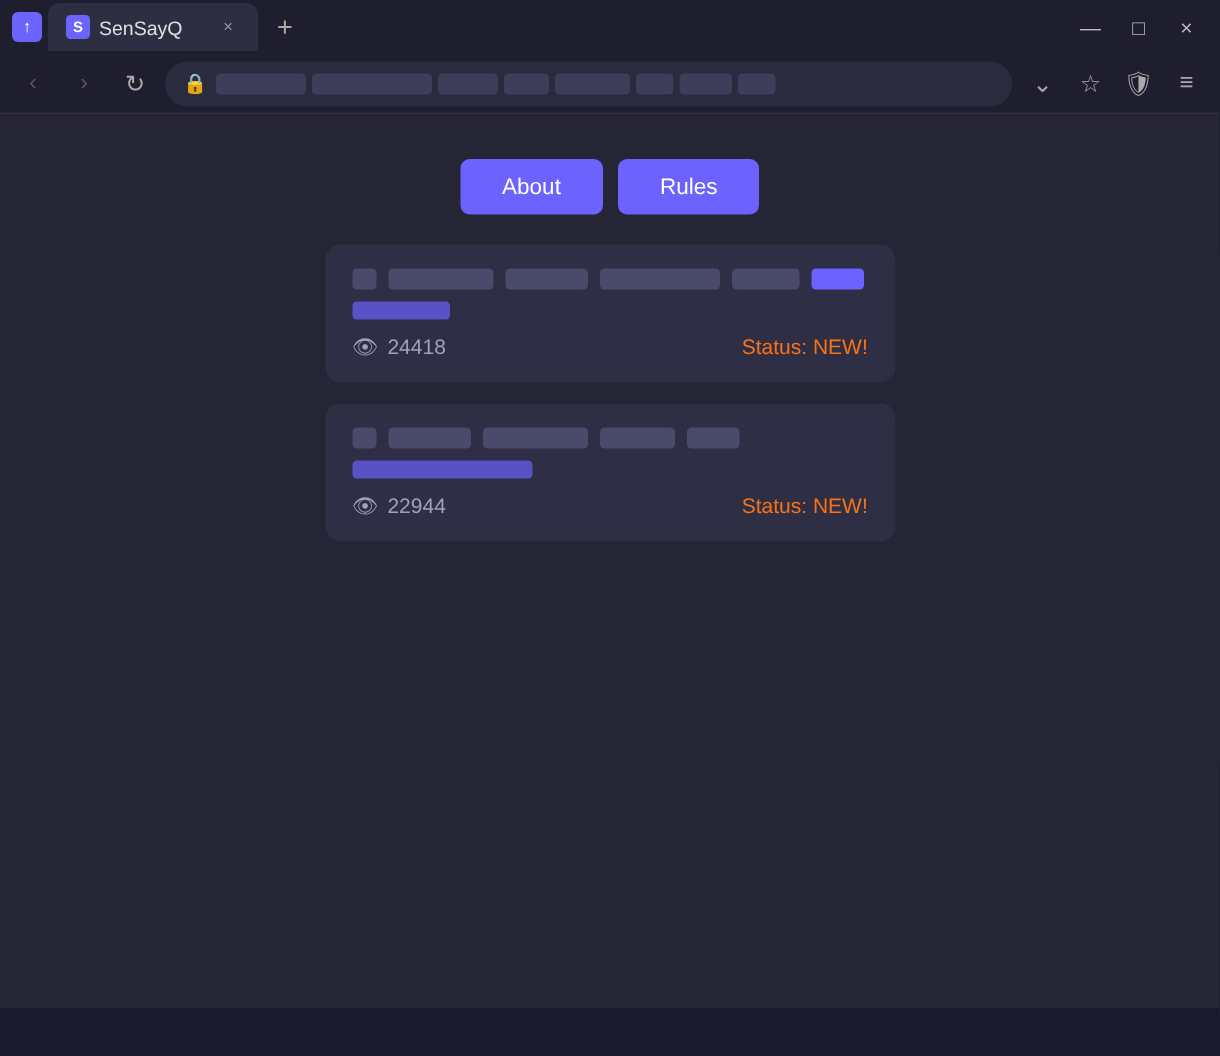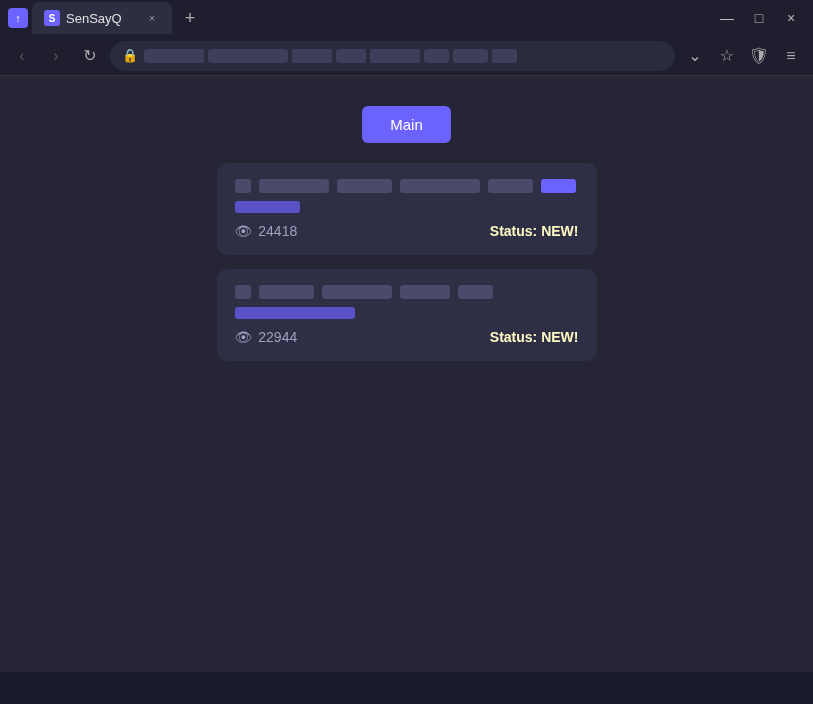--- a/index.html
+++ b/index.html
@@ -269,22 +269,22 @@
       color: #a0a0c0;
       font-size: 14px;
     }
 
     .card-status {
       color: #a0a0c0;
       font-size: 14px;
     }
 
     .card-status span {
-      color: #fef9c3;
-      font-weight: 700;
+      color: #f97316;
+      font-weight: 400;
     }
   </style>
 </head>
 <body>
 
 <div class="browser-chrome">
   <div class="browser-titlebar">
     <div class="ext-icon">
       <span>↑</span>
     </div>
@@ -327,21 +327,22 @@
       <div class="nav-btn">☆</div>
       <div class="nav-btn">🛡</div>
       <div class="nav-btn">≡</div>
     </div>
   </div>
 </div>
 
 <div class="page-content">
 
   <div class="nav-tabs">
-    <button class="nav-tab-btn">Main</button>
+    <button class="nav-tab-btn">About</button>
+    <button class="nav-tab-btn">Rules</button>
   </div>
 
 
   <div class="cards-container">
 
     <div class="card">
       <div class="card-header">
         <div class="card-pill" style="width:16px;"></div>
         <div class="card-pill" style="width:70px;"></div>
         <div class="card-pill" style="width:55px;"></div>

